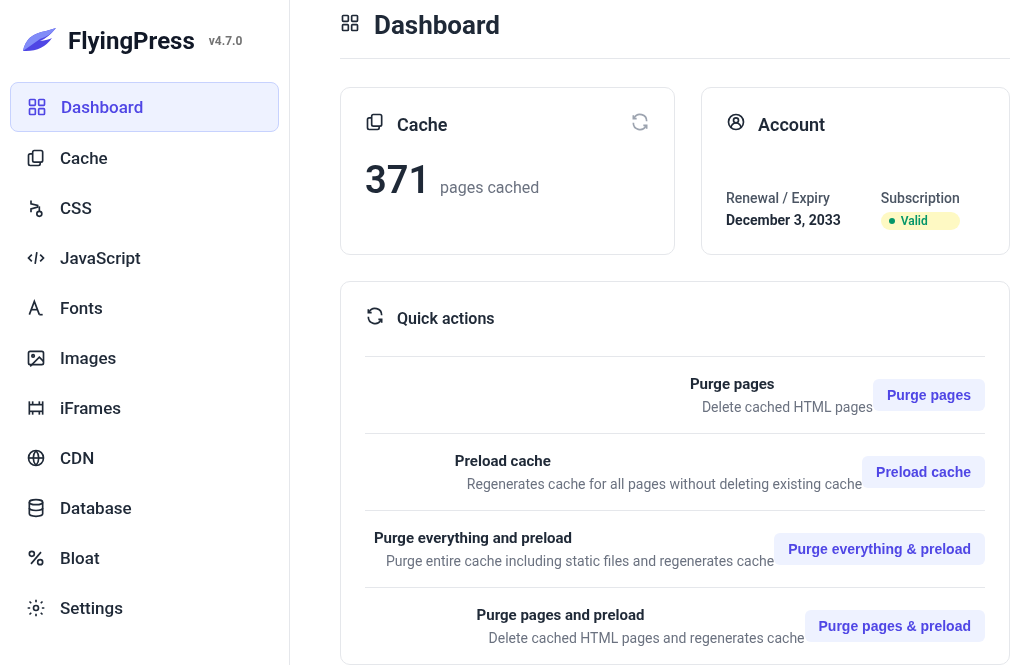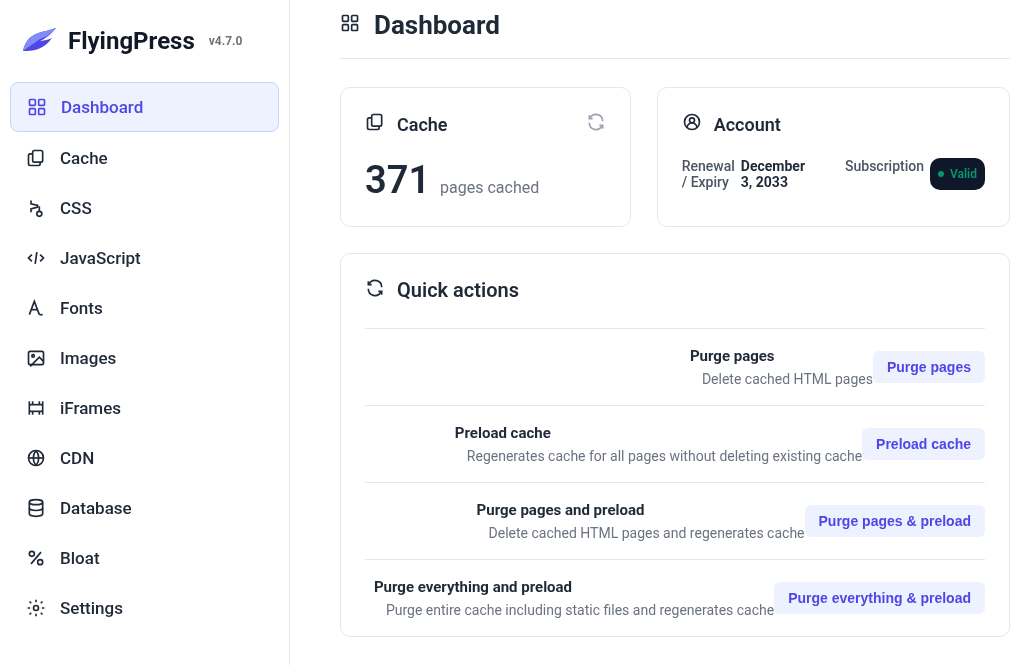--- a/index.html
+++ b/index.html
@@ -85,42 +85,42 @@
 .card.cache { width: 335px; }
 .card.account { flex:1; }
 .card-head { display:flex; align-items:center; gap: 12px; justify-content: space-between; margin-bottom: 22px;}
 .card-head-left { display:flex; align-items:center; gap:12px; }
 .card-head svg { width:20px; height:20px; stroke:#1f2937; stroke-width:2; fill:none; }
 .card-title { font-size: 18px; font-weight: 600; }
 .refresh-icon svg { stroke:#9ca3af; }
 .cache-number { font-size: 38px; font-weight: 600; }
 .cache-label { font-size: 16px; color:#6b7280; margin-left: 6px; }
 .account-grid { display:flex; gap: 40px; }
-.account-col { display:flex; flex-direction:row; gap:6px; }
+.account-col { display:flex; flex-direction:column; gap:6px;margin-top:32px; }
 .account-label { font-size: 14px; color:#4b5563; font-weight:500; }
 .account-value { font-size: 14px; font-weight:700; }
 .badge-valid {
   display:inline-flex; align-items:center; gap:6px;
-  background:#0f172a; color:#059669;
+  background:#fef9c3; color:#059669;
   font-size:12px; font-weight:600;
   padding: 2px 8px; border-radius: 10px;
 }
 .badge-valid::before {
   content:""; width:6px; height:6px; border-radius:50%; background:#059669;
 }
 
 .quick-card {
   border:1px solid #e5e7eb;
   border-radius:10px;
   padding: 24px 24px 0 24px;
   margin-right:24px;
 }
 .quick-head { display:flex; align-items:center; gap:12px; margin-bottom: 26px; }
 .quick-head svg { width:20px; height:20px; stroke:#1f2937; stroke-width:2; fill:none; }
-.quick-title { font-size:20px; font-weight:600; }
+.quick-title { font-size:16px; font-weight:600; }
 .action-row {
   display:flex; align-items:center; justify-content:flex-end;
   padding: 18px 0;
   border-top:1px solid #e5e7eb;
 }
 .action-row:first-of-type { border-top:none; padding-top: 4px; }
 .action-text { display:flex; flex-direction:column; gap:6px; }
 .action-title { font-size:15px; font-weight:700; }
 .action-desc { font-size:14px; color:#6b7280;margin-left:12px; }
 .action-btn {
@@ -343,27 +343,27 @@
     <div class="action-row">
       <div class="action-text">
         <span class="action-title">Preload cache</span>
         <span class="action-desc">Regenerates cache for all pages without deleting existing cache</span>
       </div>
       <button class="action-btn">Preload cache</button>
     </div>
 
     <div class="action-row">
       <div class="action-text">
+        <span class="action-title">Purge everything and preload</span>
+        <span class="action-desc">Purge entire cache including static files and regenerates cache</span>
+      </div>
+      <button class="action-btn">Purge everything &amp; preload</button>
+    </div>
+
+    <div class="action-row">
+      <div class="action-text">
         <span class="action-title">Purge pages and preload</span>
         <span class="action-desc">Delete cached HTML pages and regenerates cache</span>
       </div>
       <button class="action-btn">Purge pages &amp; preload</button>
     </div>
-
-    <div class="action-row">
-      <div class="action-text">
-        <span class="action-title">Purge everything and preload</span>
-        <span class="action-desc">Purge entire cache including static files and regenerates cache</span>
-      </div>
-      <button class="action-btn">Purge everything &amp; preload</button>
-    </div>
   </div>
 </main>
 
 </body></html>

